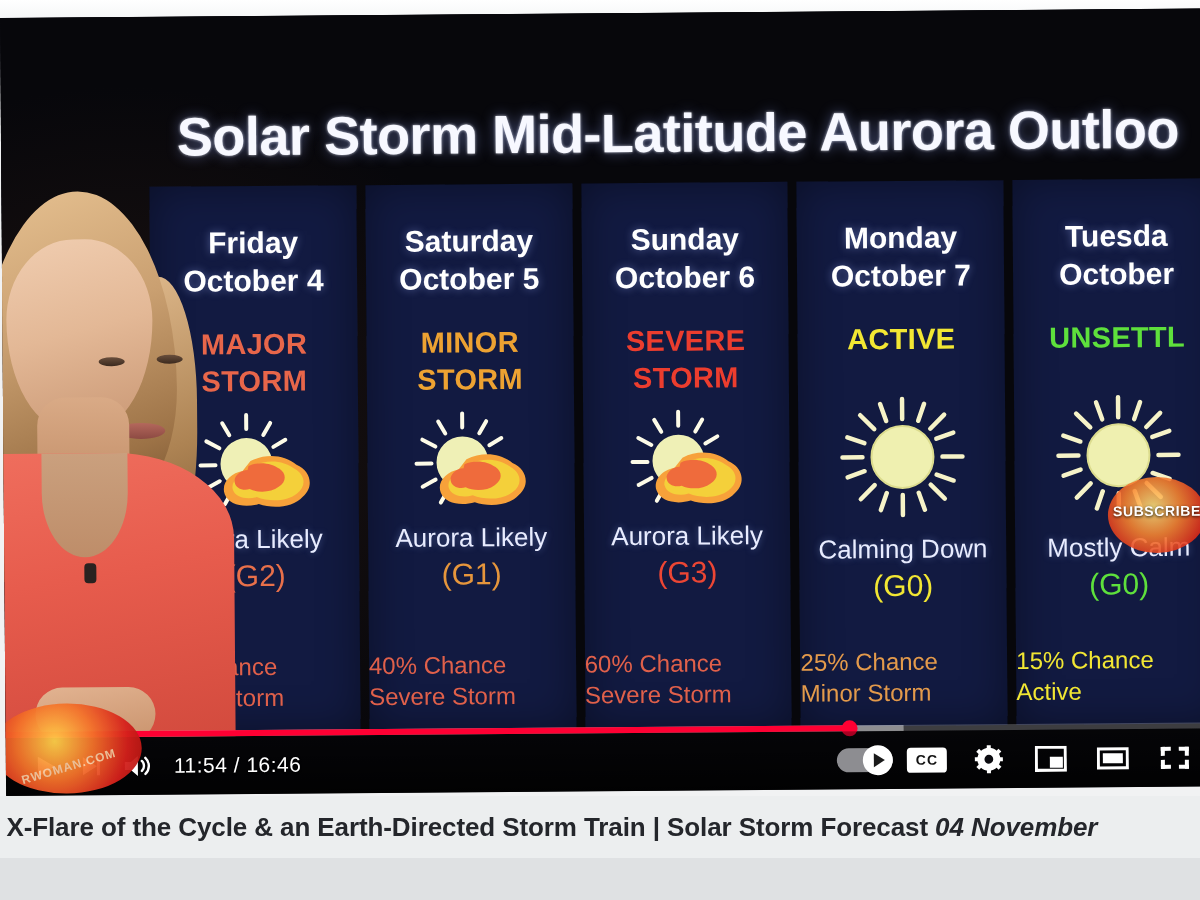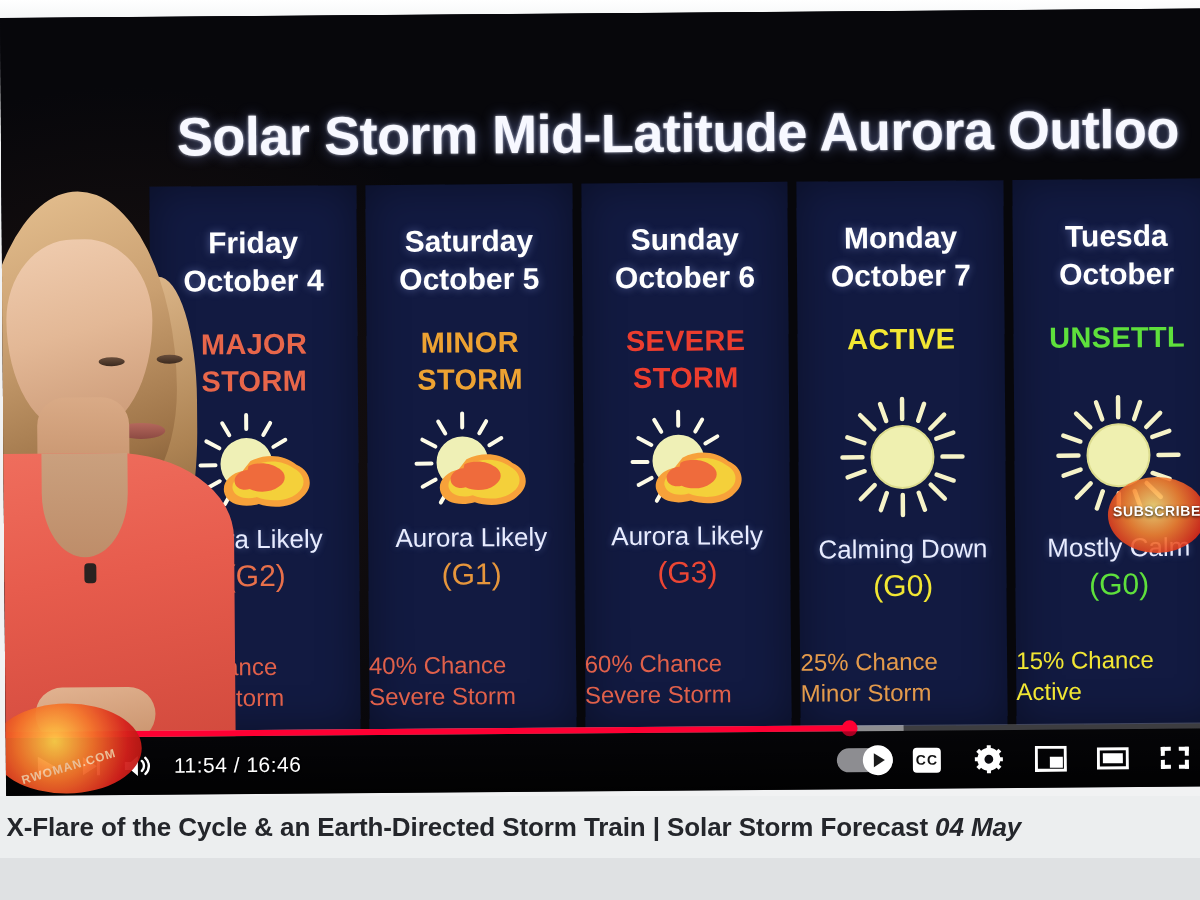--- a/index.html
+++ b/index.html
@@ -101,21 +101,21 @@
   #spacer{flex:1 1 auto;}
   .rbtn{width:62px;height:46px;display:flex;align-items:center;justify-content:center;color:#fff;}
 
   
   #autoplay{width:56px;height:24px;border-radius:12px;background:#8d8d91;position:relative;}
   #autoplay .knob{position:absolute;right:0;top:-3px;width:30px;height:30px;border-radius:50%;
     background:#fff;display:flex;align-items:center;justify-content:center;}
   #autoplay .knob i{width:0;height:0;border-left:11px solid #1a1a1a;
     border-top:7px solid transparent;border-bottom:7px solid transparent;margin-left:3px;}
 
-  .ccbox{width:28px;height:25px;border-radius:4px;background:#fff;color:#111;
+  .ccbox{width:40px;height:25px;border-radius:4px;background:#fff;color:#111;
     font-size:14px;font-weight:700;display:flex;align-items:center;justify-content:center;letter-spacing:1px;}
 
   
   #logowm{position:absolute;left:-14px;bottom:2px;width:150px;height:90px;border-radius:50%;
     background:radial-gradient(circle at 42% 42%,#ffd04a 0%,#f4722b 38%,#d5201c 72%,#a5120f 100%);
     opacity:.95;overflow:hidden;}
   #logowm .wmtext{position:absolute;left:2px;bottom:20px;width:150px;text-align:center;
     font-size:12px;font-weight:700;color:#f7c9a0;letter-spacing:1px;transform:rotate(-16deg);}
   #subwm{position:absolute;right:12px;bottom:176px;width:98px;height:76px;}
   #subwm .orb{position:absolute;inset:0;border-radius:50%;
@@ -452,17 +452,17 @@
       </div>
     </div>
 
     <div id="logowm">
       <div class="wmtext">RWOMAN.COM</div>
     </div>
 
   </div>
 
   <div id="titlebar">
-    <div id="videotitle"><span>est X-Flare of the Cycle &amp; an Earth-Directed Storm Train | Solar Storm Forecast </span><em>04 May</em></div>
+    <div id="videotitle"><span>est X-Flare of the Cycle &amp; an Earth-Directed Storm Train | Solar Storm Forecast </span><em>04 November</em></div>
   </div>
   <div id="below"></div>
 
 </div>
 
 </body></html>

